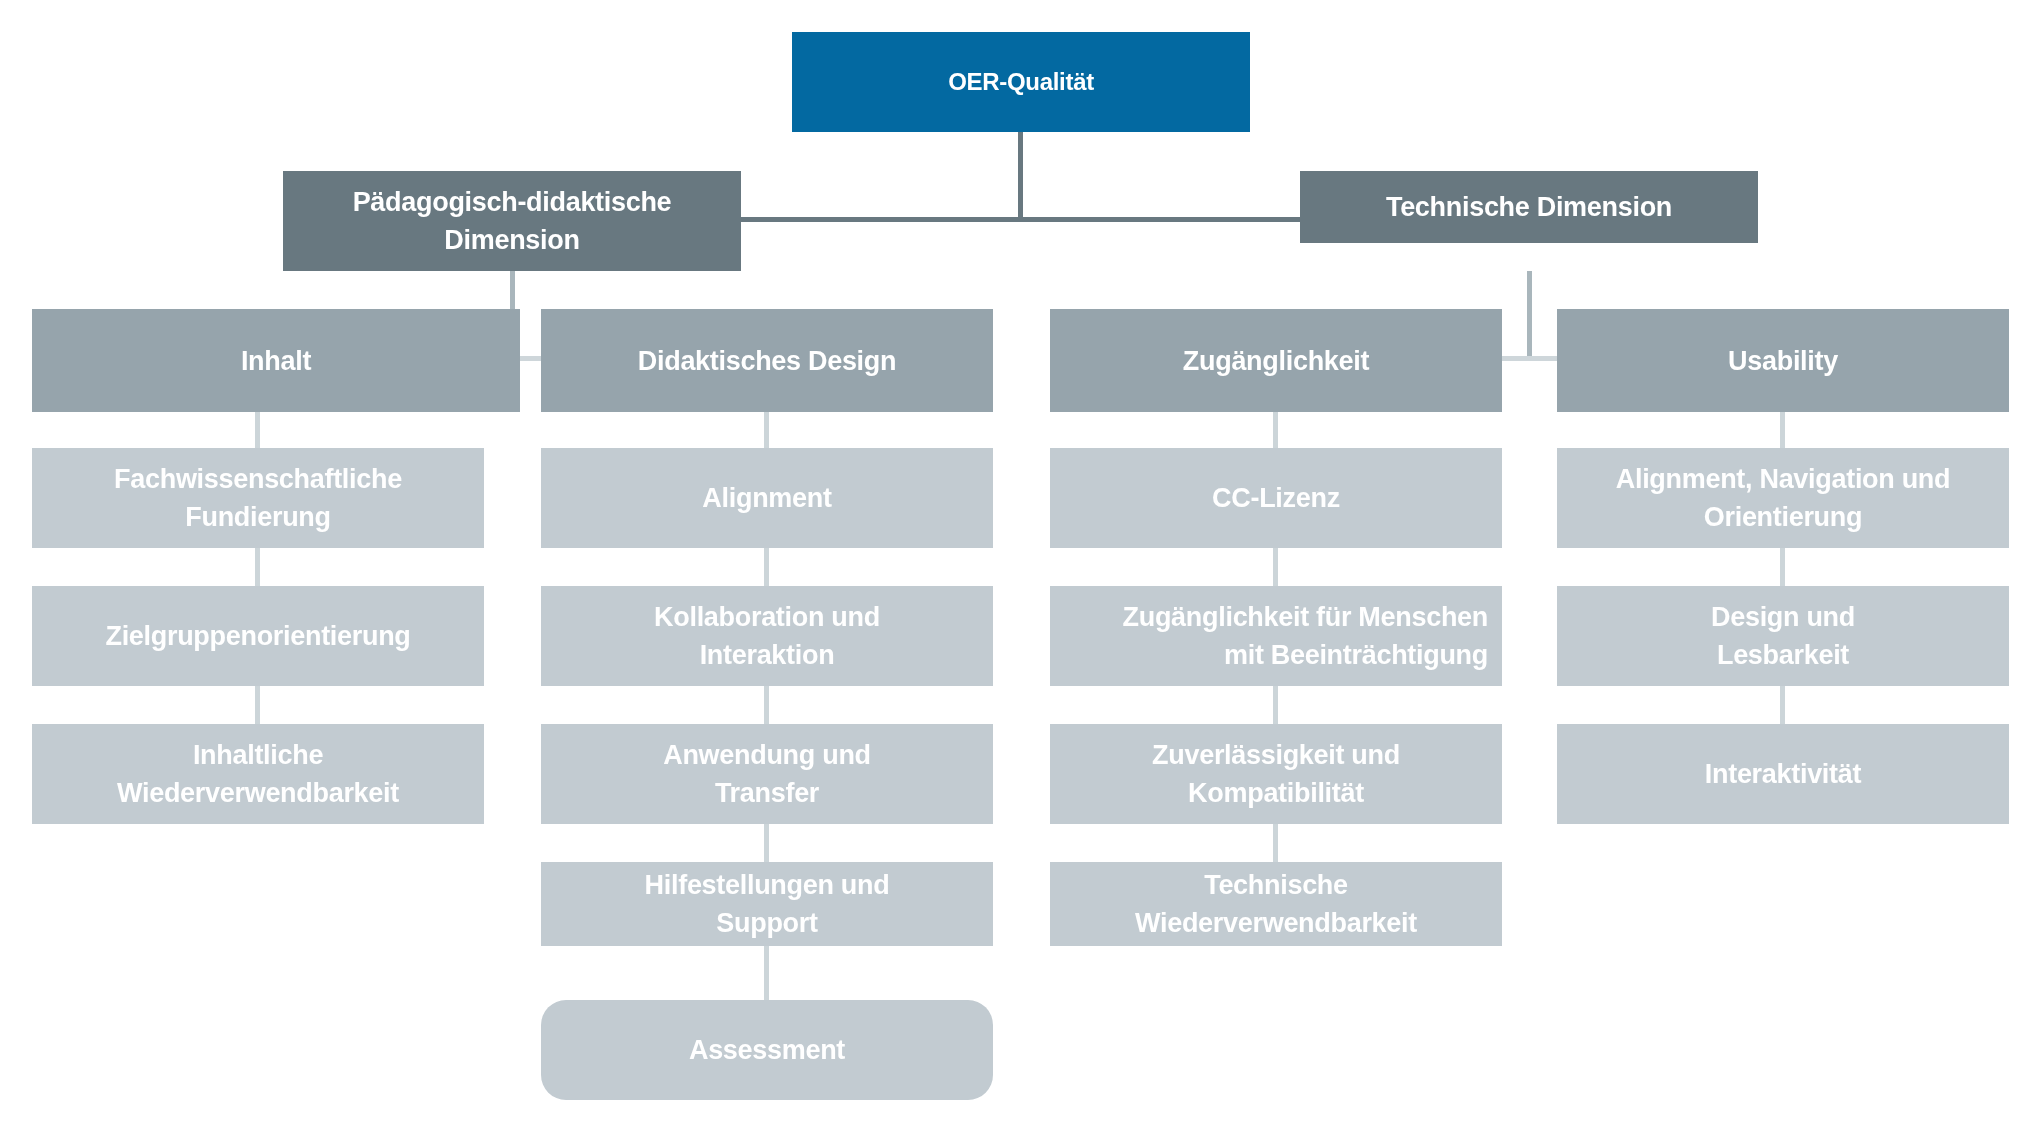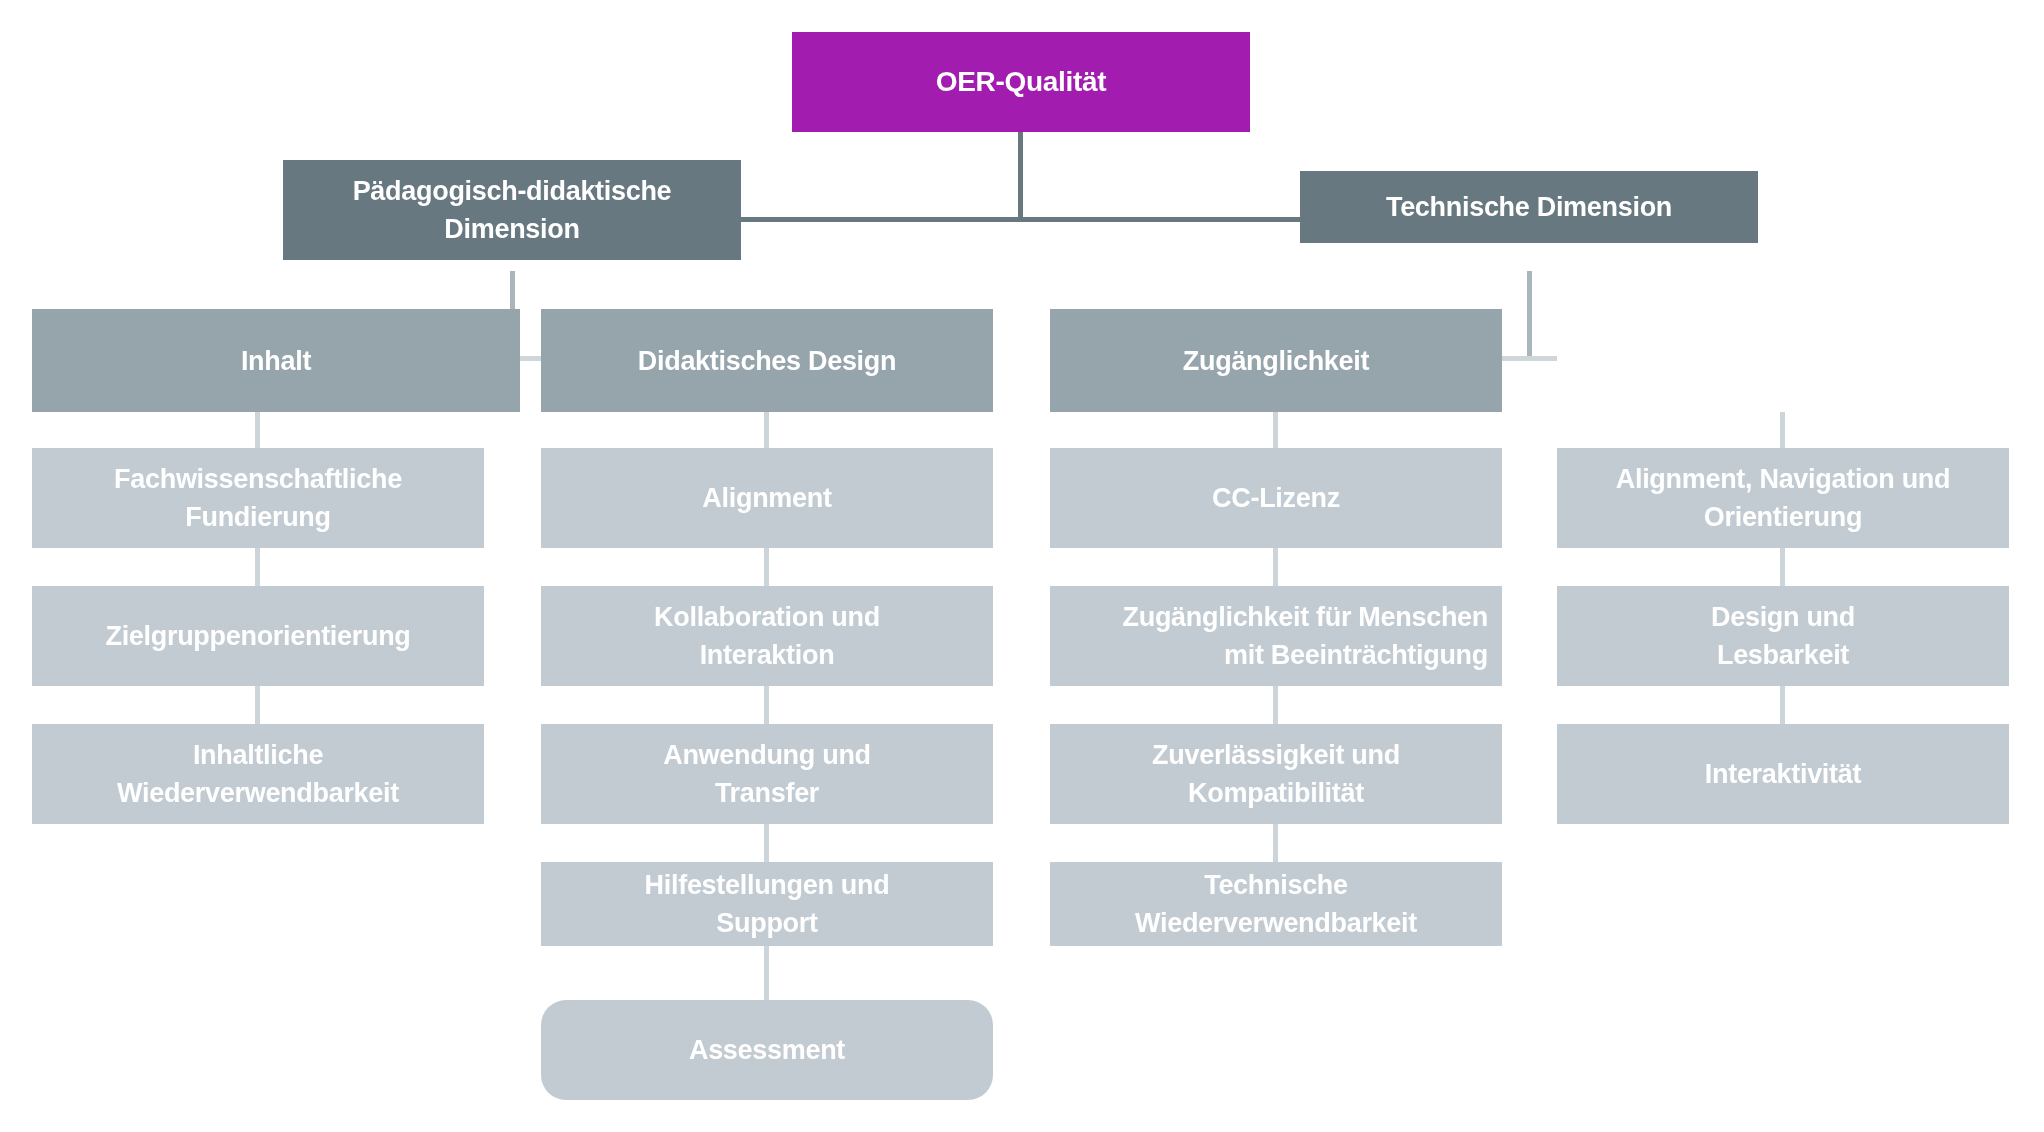--- a/index.html
+++ b/index.html
@@ -18,35 +18,35 @@
     justify-content: center;
     text-align: center;
     color: #ffffff;
     font-weight: 700;
     font-size: 27px;
     line-height: 38px;
     letter-spacing: -0.3px;
     white-space: pre-line;
     z-index: 2;
   }
-  .root  { background: #a21caf; font-size: 28px; }
+  .root  { background: #0369a1; font-size: 24px; }
   .dim   { background: #687880; }
   .cat   { background: #96a4ac; }
   .item  { background: #c2cbd1; }
   .align-right { justify-content: flex-end; text-align: right; padding-right: 14px; box-sizing: border-box; }
   .conn  { position: absolute; z-index: 1; }
   .conn-mid   { background: #687880; }
   .conn-med   { background: #a9b6bc; }
   .conn-light { background: #ccd5d9; }
   .conn-pale  { background: #ced6da; }
 
   
   .pos-root { left: 792px; top: 32px; width: 458px; height: 100px; }
   
-  .pos-dim0 { left: 283px;  top: 160px; width: 458px; height: 100px; }
+  .pos-dim0 { left: 283px;  top: 171px; width: 458px; height: 100px; }
   .pos-dim1 { left: 1300px; top: 171px; width: 458px; height: 72px; }
   
   .pos-cat0 { left: 32px;   top: 309px; width: 488px; height: 103px; }
   .pos-cat1 { left: 541px;  top: 309px; width: 452px; height: 103px; }
   .pos-cat2 { left: 1050px; top: 309px; width: 452px; height: 103px; }
   .pos-cat3 { left: 1557px; top: 309px; width: 452px; height: 103px; }
   
   .col0 { left: 32px;   width: 452px; }
   .col1 { left: 541px;  width: 452px; }
   .col2 { left: 1050px; width: 452px; }
@@ -99,20 +99,23 @@
 
   <div class="box cat pos-cat0">
     <span>Inhalt</span>
   </div>
   <div class="box cat pos-cat1">
     <span>Didaktisches Design</span>
   </div>
   <div class="box cat pos-cat2">
     <span>Zugänglichkeit</span>
   </div>
+  <div class="box cat pos-cat3">
+    <span>Usability</span>
+  </div>
 
   <div class="box item col0 row0">
     <span>Fachwissenschaftliche
 Fundierung</span>
   </div>
   <div class="box item col0 row1">
     <span>Zielgruppenorientierung</span>
   </div>
   <div class="box item col0 row2">
     <span>Inhaltliche

